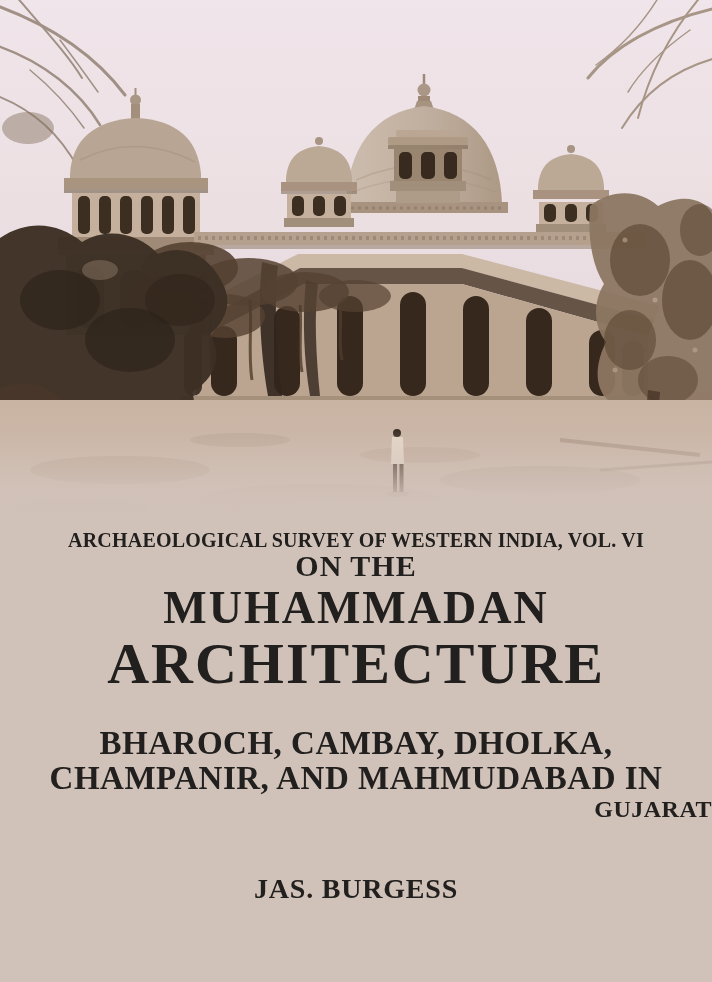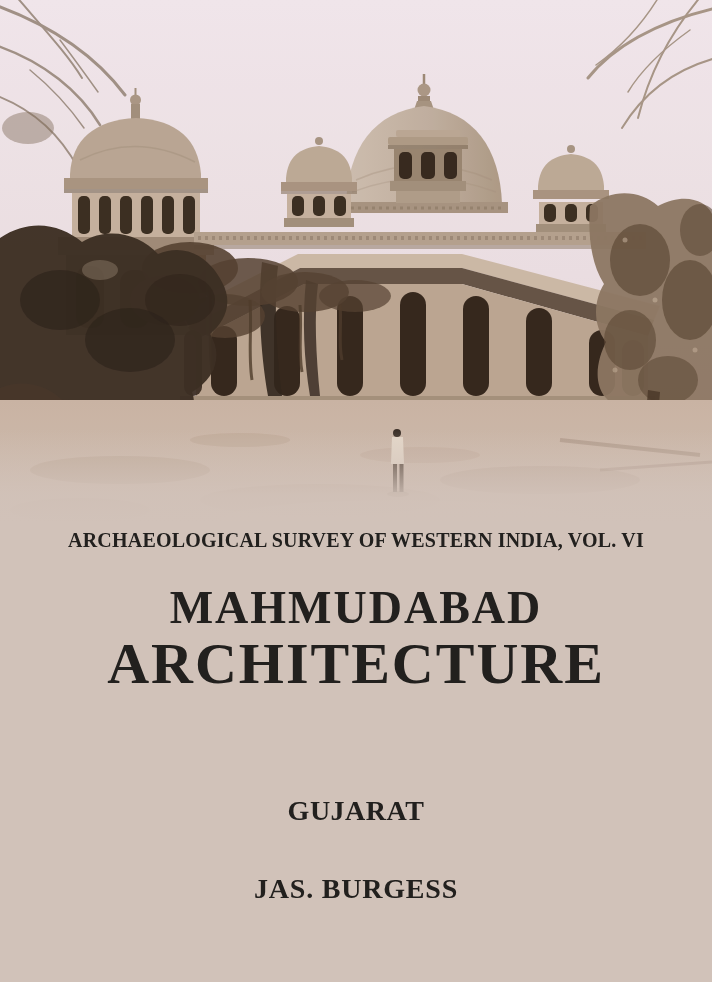--- a/index.html
+++ b/index.html
@@ -18,21 +18,21 @@
     text-align:center;font-weight:bold;color:#22201e;
     white-space:nowrap;line-height:1;
   }
   .series   {top:530px;font-size:20px;letter-spacing:0.2px;}
   .t-prefix {top:551px;font-size:30px;letter-spacing:1px;}
   .t1       {top:585px;font-size:46px;letter-spacing:2px;}
   .t2       {top:635px;font-size:58px;letter-spacing:2px;}
   .t-of     {top:698px;font-size:26px;letter-spacing:1px;}
   .s1       {top:727px;font-size:33px;letter-spacing:0.5px;}
   .s2       {top:762px;font-size:33px;letter-spacing:0.5px;}
-  .s3       {top:797px;font-size:28px;letter-spacing:0.5px;}
+  .s3       {top:797px;font-size:24px;letter-spacing:0.5px;text-align:right;}
   .author   {top:875px;font-size:28px;letter-spacing:0.8px;}
 </style>
 </head>
 <body>
 
 <div class="cover">
 
   <div class="photo-wrap">
   <svg width="712" height="548" viewBox="0 0 712 548" xmlns="http://www.w3.org/2000/svg">
     <defs>
@@ -252,18 +252,21 @@
       <rect x="393" y="464" width="4" height="28" fill="#38291c"></rect>
       <rect x="399.5" y="464" width="4" height="28" fill="#38291c"></rect>
     </g>
 
     <rect x="0" y="0" width="712" height="548" fill="#edd9d9" opacity="0.07"></rect>
     <rect x="0" y="430" width="712" height="118" fill="url(#fade)"></rect>
   </svg>
   </div>
 
   <div class="line series">ARCHAEOLOGICAL SURVEY OF WESTERN INDIA, VOL. VI</div>
-  <div class="line t1">MAHMUDABAD</div>
+  <div class="line t-prefix">ON THE</div>
+  <div class="line t1">MUHAMMADAN</div>
   <div class="line t2">ARCHITECTURE</div>
+  <div class="line s1">BHAROCH, CAMBAY, DHOLKA,</div>
+  <div class="line s2">CHAMPANIR, AND MAHMUDABAD IN</div>
   <div class="line s3">GUJARAT</div>
   <div class="line author">JAS. BURGESS</div>
 
 </div>
 
 </body></html>

